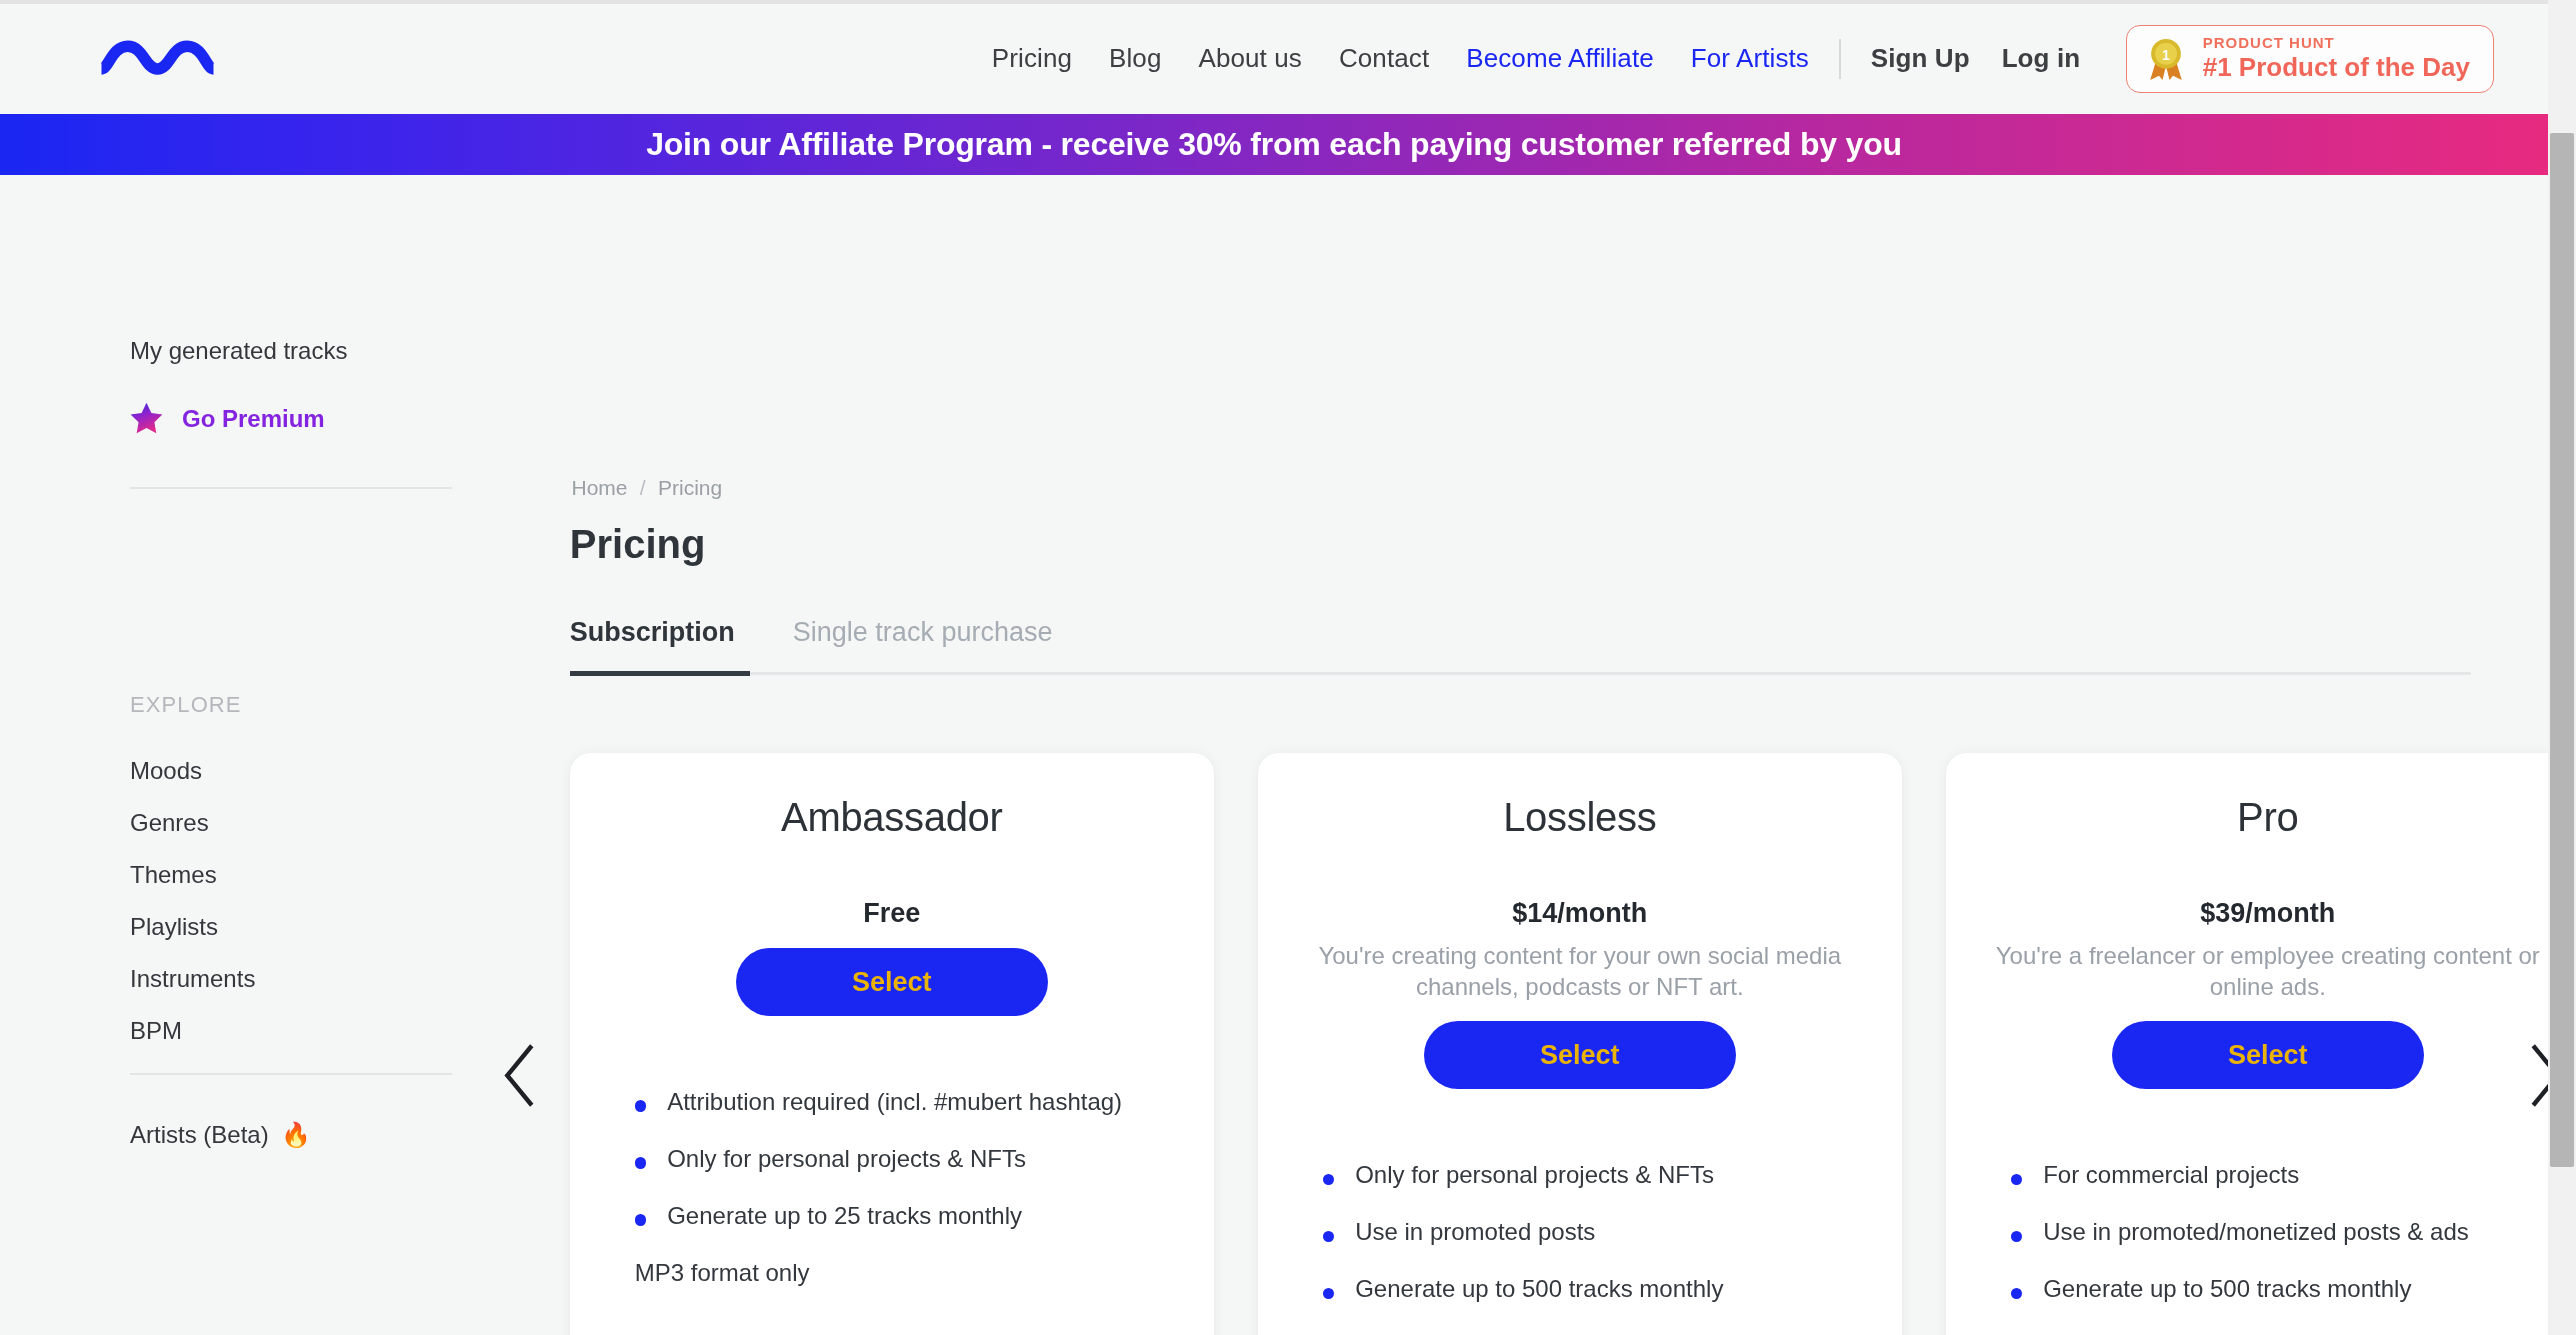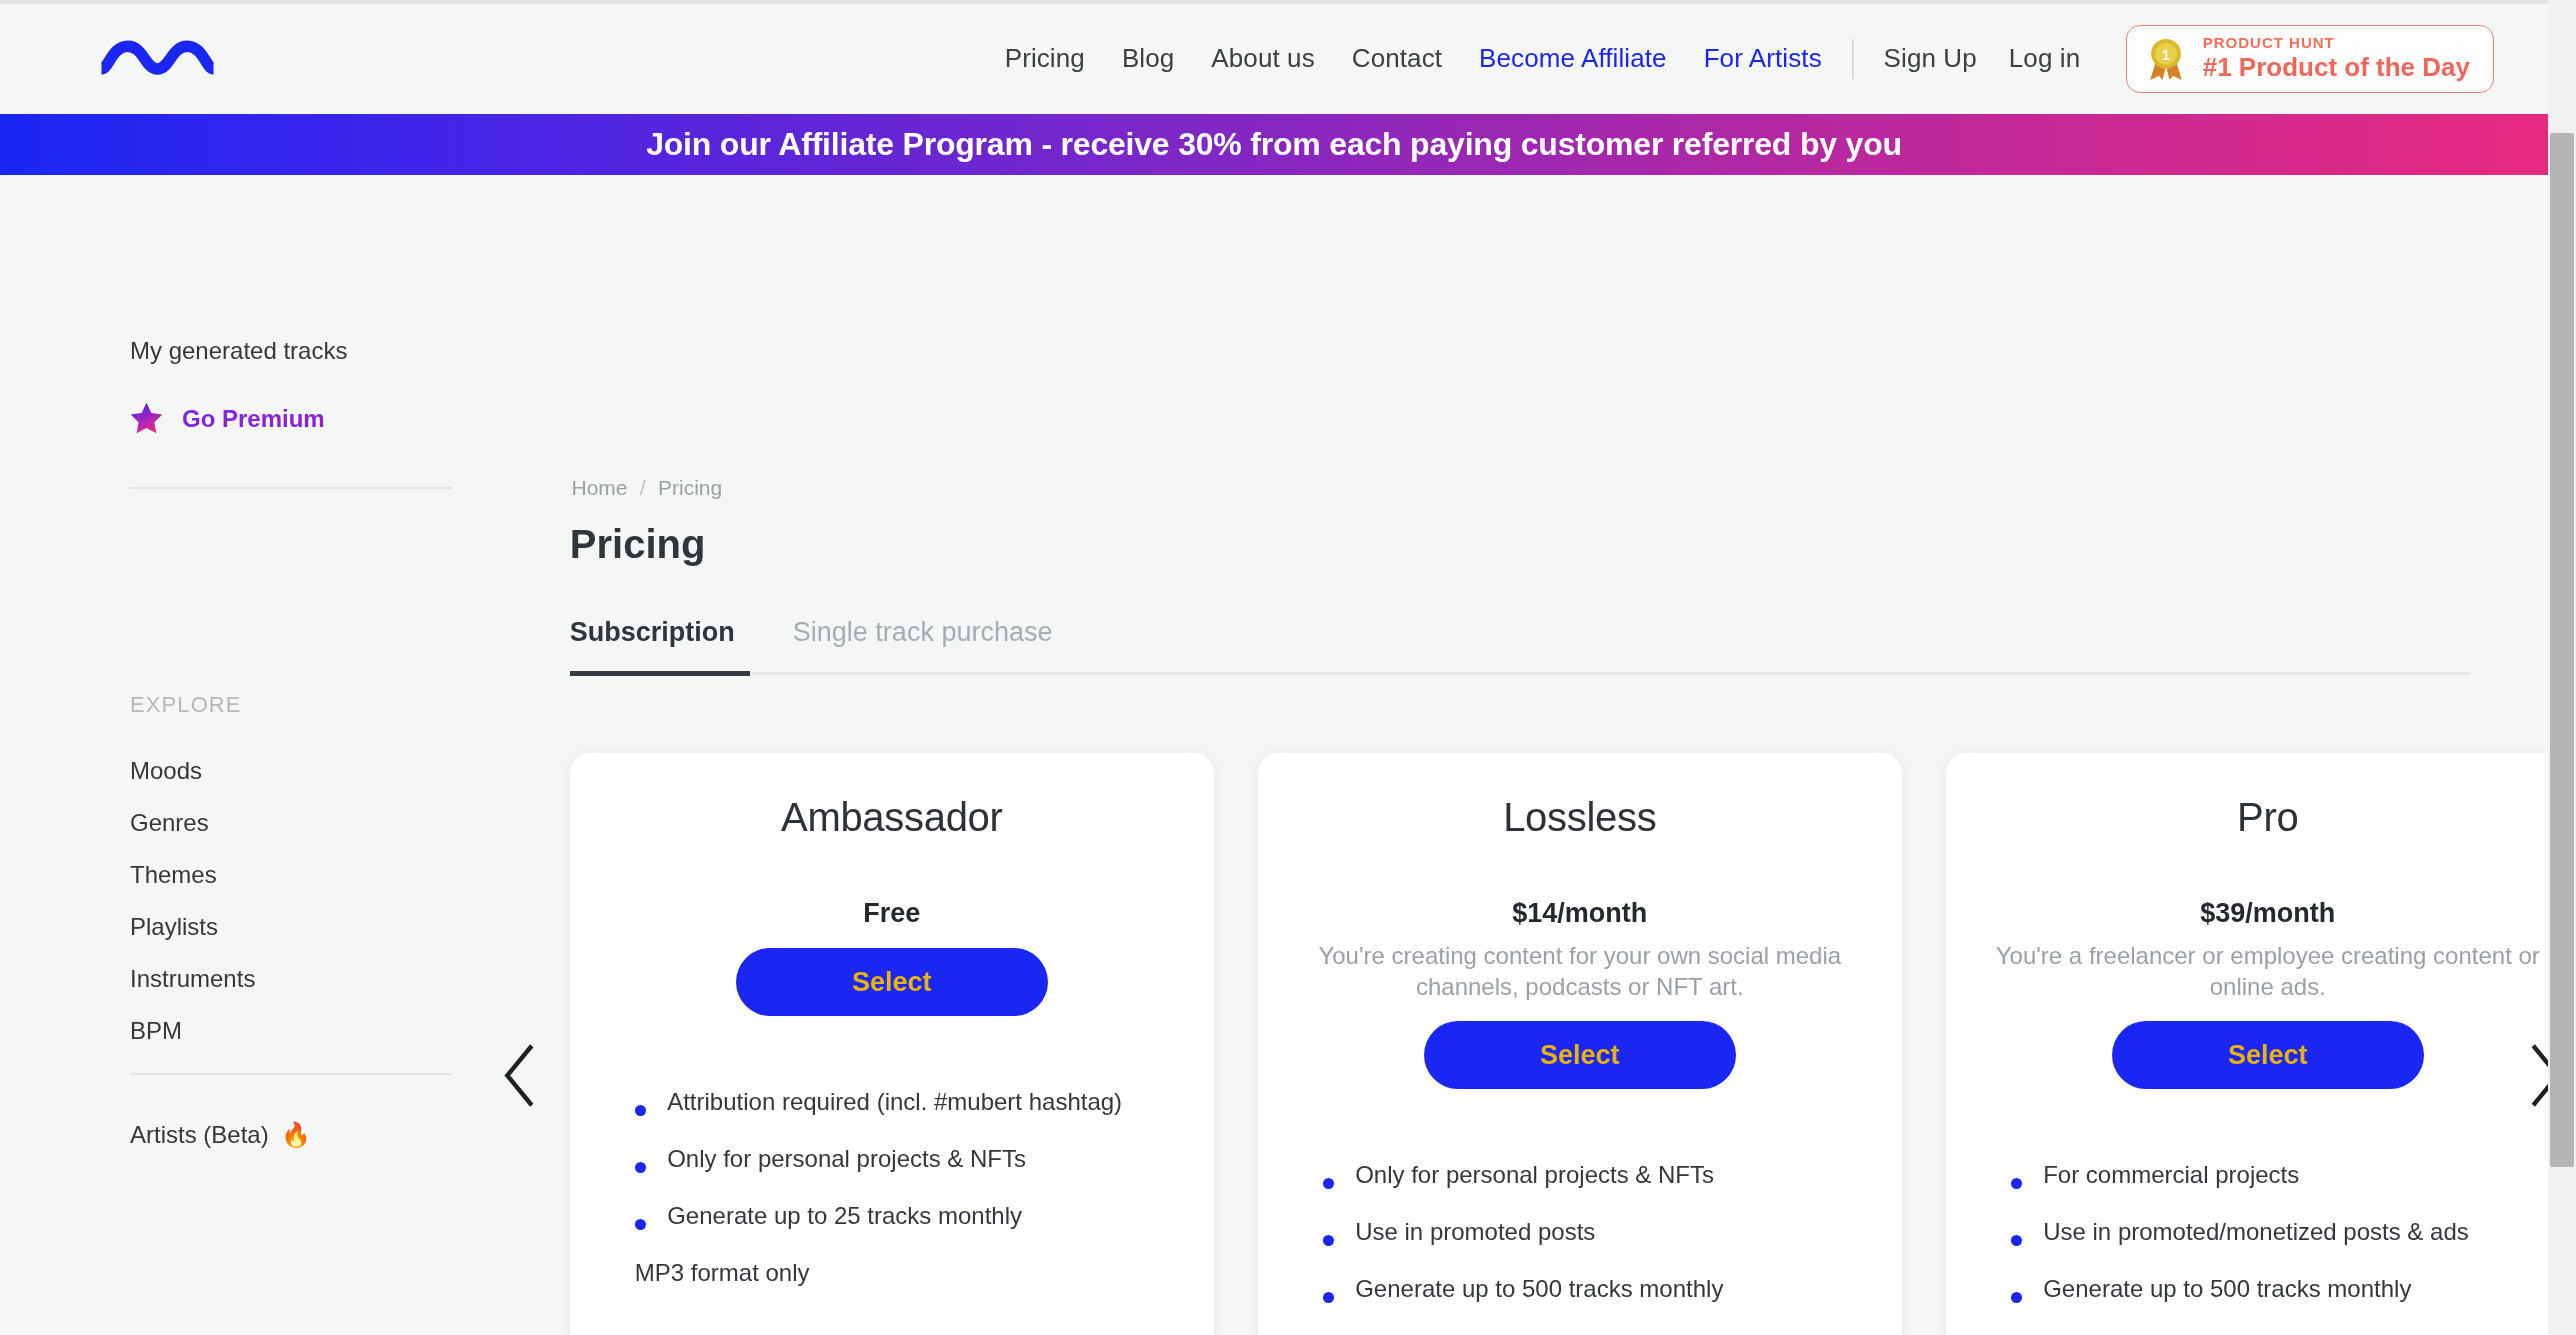--- a/index.html
+++ b/index.html
@@ -18,21 +18,21 @@
     display: flex; align-items: center;
   }
   .logo { margin-left: 96px; width: 123px; height: 49px; display: block; }
   .nav { margin-left: auto; display: flex; align-items: center; }
   .nav-link {
     font-size: 26px; color: #3c4043; letter-spacing: 0.1px;
     margin-right: 37px; white-space: nowrap; cursor: pointer;
   }
   .nav-link.accent { color: #1a26f2; }
   .nav-sep { width: 1.8px; height: 40px; background: #d7d9dd; margin: 0 30px 0 -7px; }
-  .nav-link.auth { margin-right: 32px; }
+  .nav-link.auth { margin-right: 32px; font-weight: bold; }
 
   
   .ph-badge {
     display: flex; align-items: center;
     border: 1.8px solid #f08273; border-radius: 14px;
     background: #fdfdfd;
     height: 68px; padding: 0 23px 0 17.5px;
     margin-left: 14px; margin-right: 54px; cursor: pointer;
   }
   .ph-medal { width: 42px; height: 46px; margin-right: 16px; flex: none; }
@@ -94,21 +94,21 @@
   .card-desc {
     margin-top: 12.3px; width: 561px; text-align: center;
     font-size: 24px; color: #9aa0a8; line-height: 1.27;
   }
   .select-btn {
     margin-top: 19px; width: 312px; height: 68px; border: none; border-radius: 34px;
     background: #1a26f2; color: #eab308; font-size: 27px; font-weight: bold;
     font-family: "Liberation Sans", sans-serif; cursor: pointer;
   }
   .feat { margin-top: 72px; width: 100%; padding-left: 65px; }
-  .feat li { list-style: none; display: flex; align-items: flex-end; margin-bottom: 29px; }
+  .feat li { list-style: none; display: flex; align-items: flex-start; margin-bottom: 29px; }
   .feat .dot { width: 11.4px; height: 11.4px; border-radius: 50%; background: #1a26f2; margin-top: 12.3px; margin-right: 21px; flex: none; }
   .feat .txt { font-size: 24px; color: #33383e; }
 
   
   .arrow { position: absolute; top: 863px; cursor: pointer; }
   .arrow-left { left: -59px; }
   .arrow-right { left: 1967px; }
 
   
   .scrollbar { position: absolute; right: 0; top: 0; width: 28px; height: 1335px; background: #f1f1f1; }

